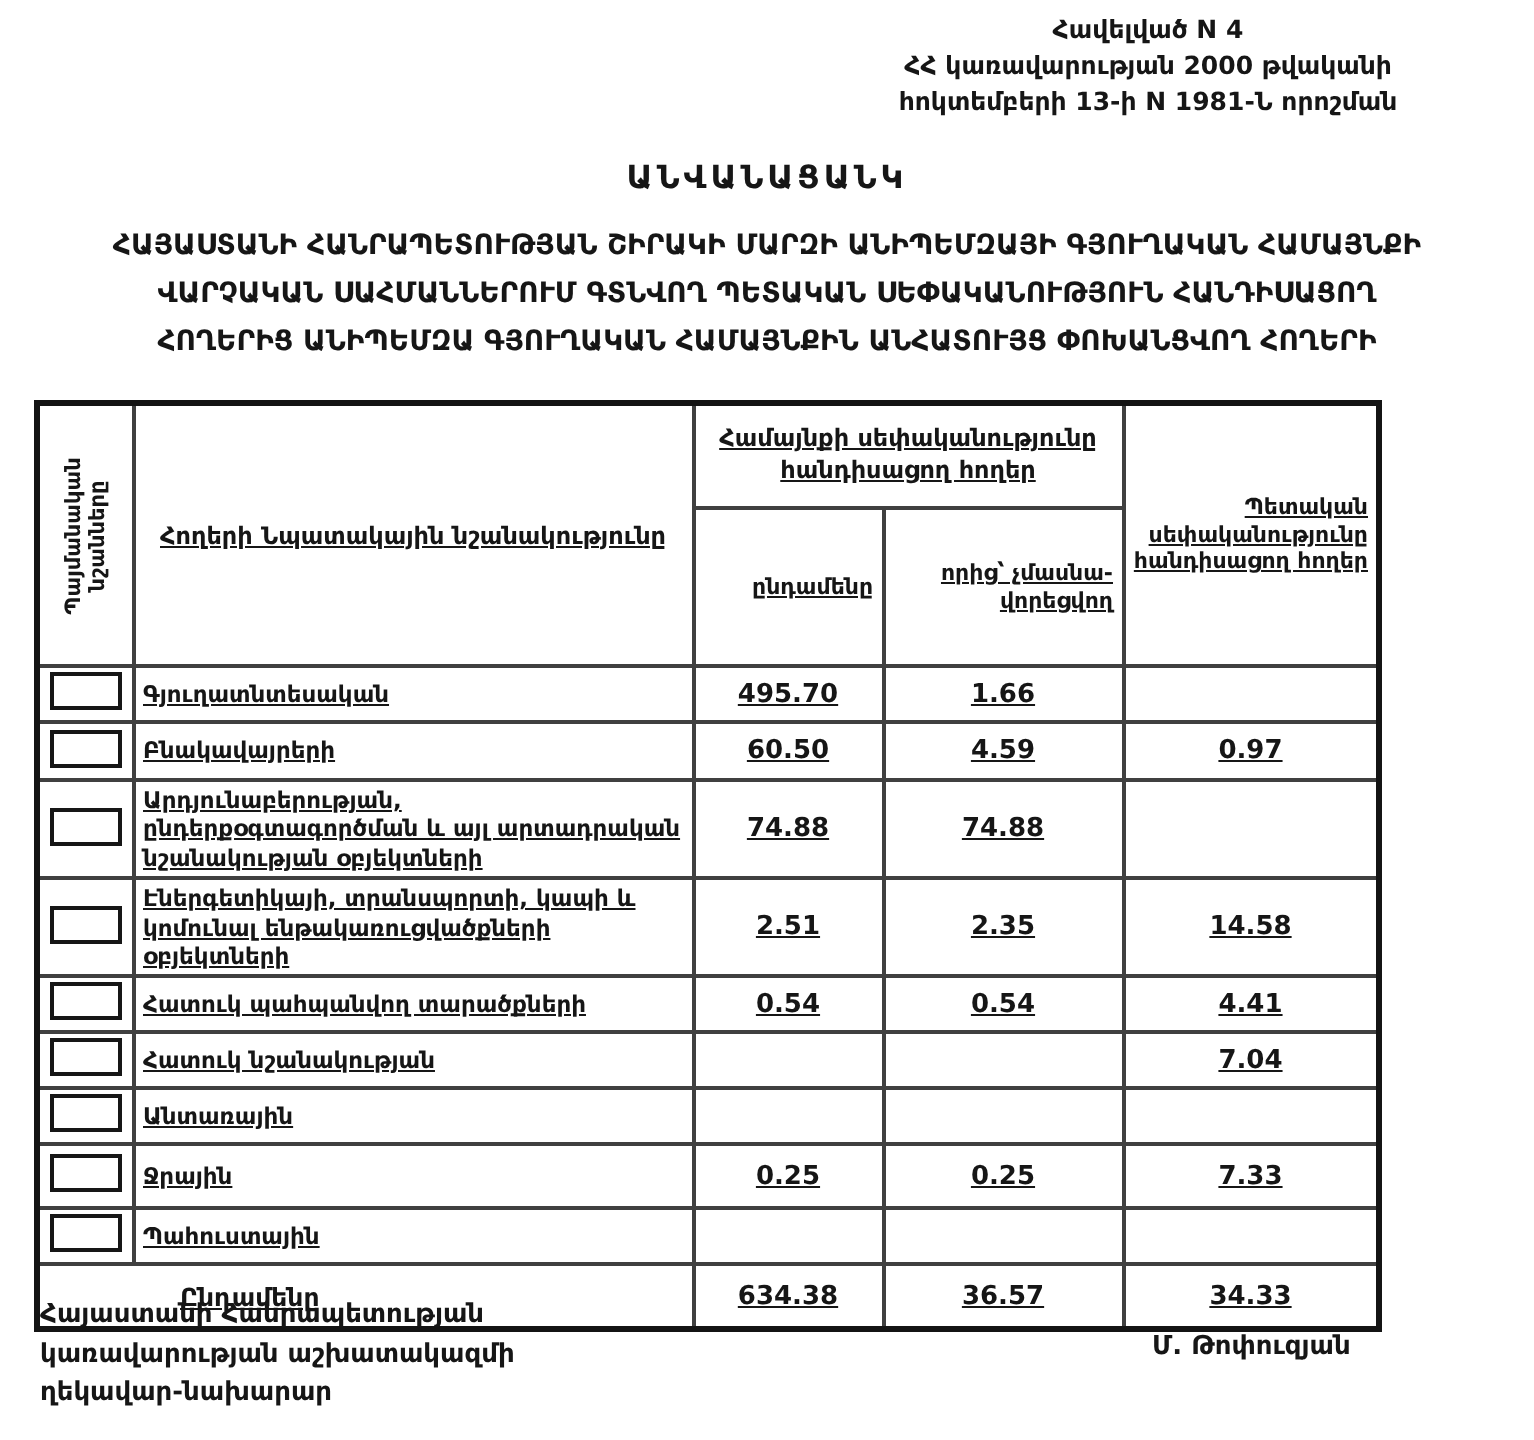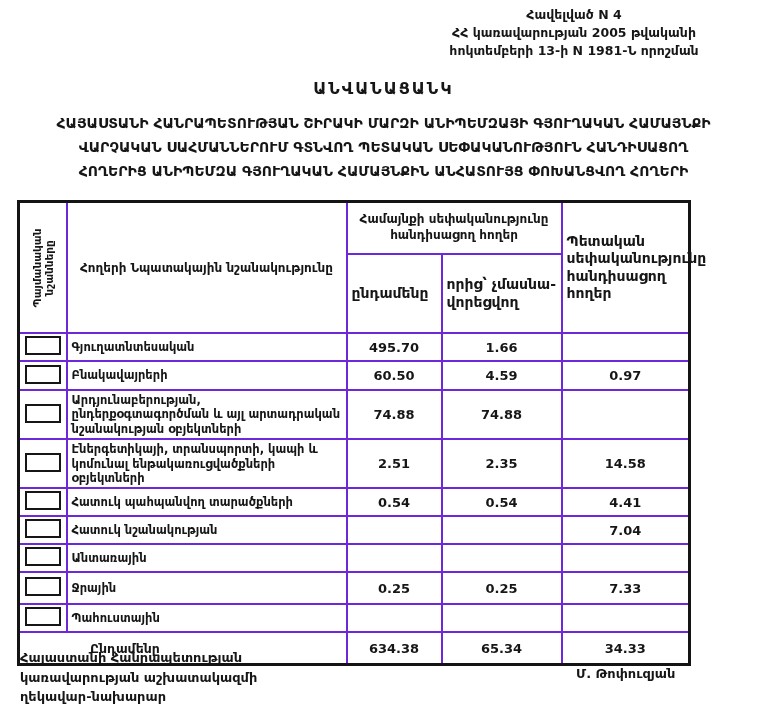--- a/index.html
+++ b/index.html
@@ -20,28 +20,29 @@
   .subtitle{
     position:absolute;top:112px;left:10px;width:747px;
     text-align:center;font-size:14px;font-weight:bold;line-height:1.7;
   }
   table.land{
     position:absolute;left:17px;top:200px;
     border-collapse:collapse;table-layout:fixed;width:671px;
     font-size:12px;color:#161616;
   }
   table.land th, table.land td{
-    border:2px solid #6d28d9;
+    border:2px solid #404040;
     padding:2px 4px;
     vertical-align:middle;
     font-weight:bold;
+    text-decoration:underline;
   }
   table.land{border:3px solid #141414;}
   th.group-h{font-size:12px;text-align:center;line-height:1.3;height:46px;}
-  th.sub-h{font-size:14px;text-align:left;line-height:1.25;height:73px;}
+  th.sub-h{font-size:11px;text-align:right;line-height:1.25;height:73px;}
   th.purpose-h{text-align:center;font-size:12px;}
   th.symbols-h{position:relative;}
   .vtext{
     position:absolute;top:50%;left:50%;
     transform:translate(-50%,-50%) rotate(-90deg);
     width:104px;text-align:center;
     font-size:10.5px;line-height:1.15;font-weight:bold;white-space:normal;
   }
   td.name{font-size:11.5px;line-height:1.25;text-align:left;font-weight:600;}
   td.num{text-align:center;font-size:13px;}
@@ -60,21 +61,21 @@
   .signature{
     position:absolute;left:576px;top:666px;
     font-size:13px;font-weight:bold;text-align:center;
   }
 </style>
 </head>
 <body>
 
 <div class="annex">
   <div>Հավելված N 4</div>
-  <div>ՀՀ կառավարության 2005 թվականի</div>
+  <div>ՀՀ կառավարության 2000 թվականի</div>
   <div>հոկտեմբերի 13-ի N 1981-Ն որոշման</div>
 </div>
 
 <div class="doc-title">ԱՆՎԱՆԱՑԱՆԿ</div>
 
 <div class="subtitle">
   <div>ՀԱՅԱՍՏԱՆԻ ՀԱՆՐԱՊԵՏՈՒԹՅԱՆ ՇԻՐԱԿԻ ՄԱՐԶԻ ԱՆԻՊԵՄԶԱՅԻ ԳՅՈՒՂԱԿԱՆ ՀԱՄԱՅՆՔԻ</div>
   <div>ՎԱՐՉԱԿԱՆ ՍԱՀՄԱՆՆԵՐՈՒՄ ԳՏՆՎՈՂ ՊԵՏԱԿԱՆ ՍԵՓԱԿԱՆՈՒԹՅՈՒՆ ՀԱՆԴԻՍԱՑՈՂ</div>
   <div>ՀՈՂԵՐԻՑ ԱՆԻՊԵՄԶԱ ԳՅՈՒՂԱԿԱՆ ՀԱՄԱՅՆՔԻՆ ԱՆՀԱՏՈՒՅՑ ՓՈԽԱՆՑՎՈՂ ՀՈՂԵՐԻ</div>
 </div>
@@ -161,21 +162,21 @@
     <tr style="height:27px">
       <td class="chk"><span class="cbox"></span></td>
       <td class="name">Պահուստային</td>
       <td class="num"></td>
       <td class="num"></td>
       <td class="num"></td>
     </tr>
     <tr class="total-row">
       <td class="label-cell" colspan="2">Ընդամենը</td>
       <td class="num">634.38</td>
-      <td class="num">65.34</td>
+      <td class="num">36.57</td>
       <td class="num">34.33</td>
     </tr>
   </tbody>
 </table>
 
 <div class="footer-left">
   <div>Հայաստանի Հանրապետության</div>
   <div>կառավարության աշխատակազմի</div>
   <div>ղեկավար-նախարար</div>
 </div>

